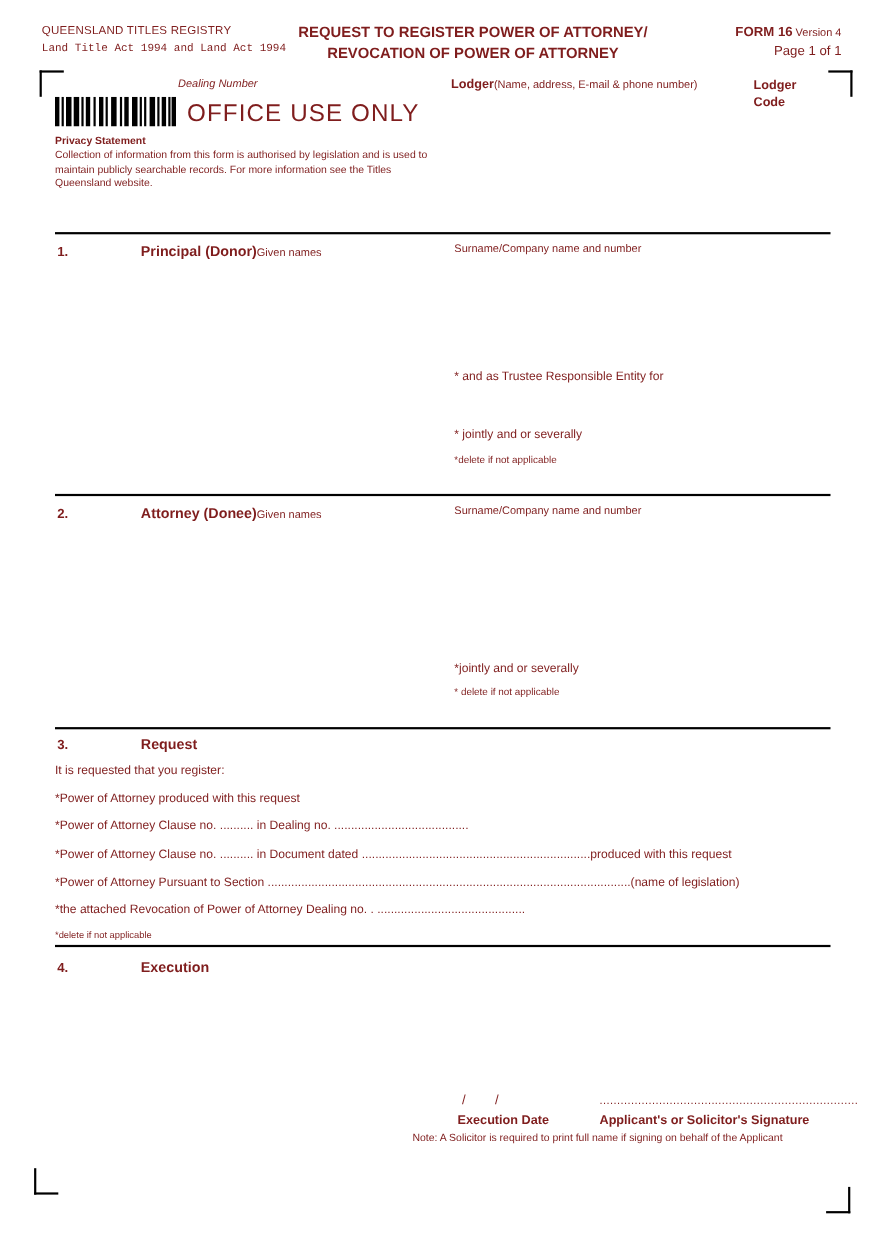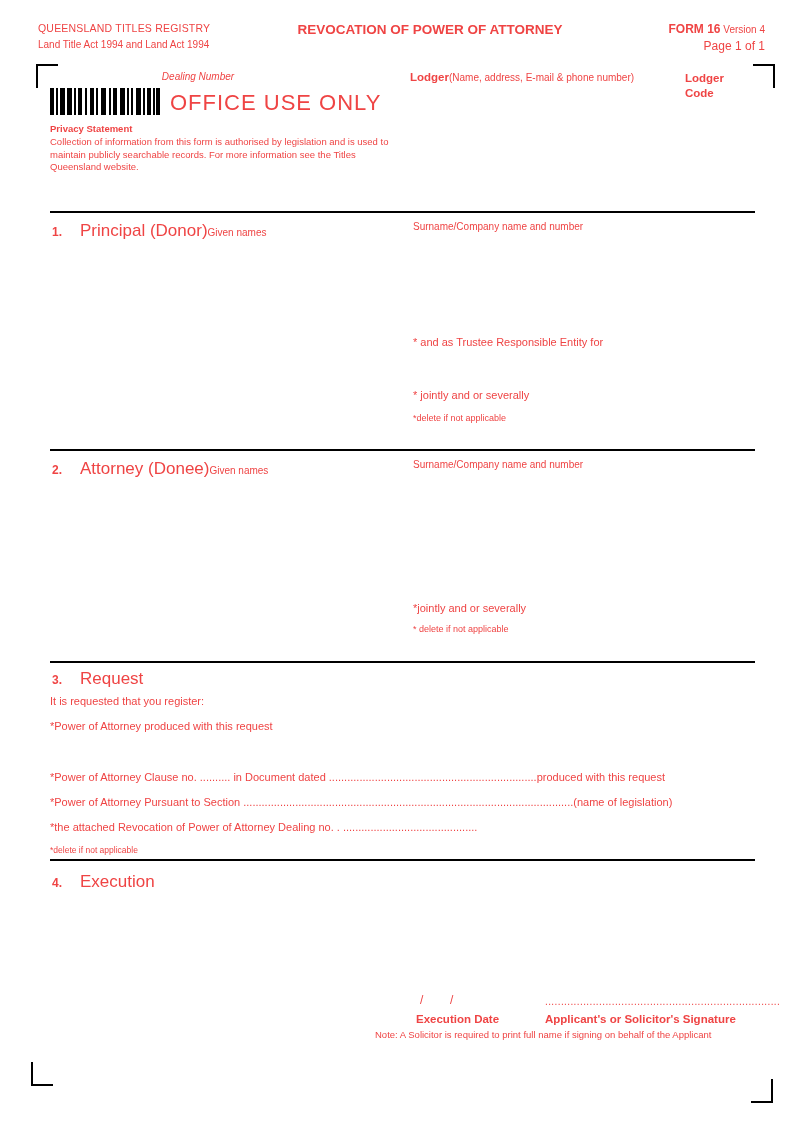--- a/index.html
+++ b/index.html
@@ -1,29 +1,29 @@
 <!DOCTYPE html>
 <html><head>
 <meta charset="utf-8">
 <style>
   * { margin:0; padding:0; box-sizing:border-box; }
   html,body { background:#fff; }
   .page {
     position:relative;
     width:800px; height:1130px;
     background:#ffffff;
-    color:#ef4444;
+    color:#7f1d1d;
     font-family:"Liberation Sans", sans-serif;
     overflow:hidden;
   }
   .abs { position:absolute; }
 
   
   .registry      { left:38px; top:22px;  font-size:10.5px; letter-spacing:.2px; }
-  .acts          { left:38px; top:39px;  font-size:10px; }
+  .acts          { left:38px; top:39px;  font-size:10px;font-family:Liberation Mono, monospace; }
   .title-block   { left:230px; top:20px; width:400px; text-align:center;
                    font-weight:bold; font-size:13.5px; line-height:19px; }
   .form-block    { right:35px; top:22px; width:150px; text-align:right; font-size:10px; }
   .form-line1    { white-space:nowrap; }
   .form-name     { font-weight:bold; font-size:12px; }
   .page-no       { font-size:12px; margin-top:3px; }
 
   
   .corner { width:22px; height:24px; }
   .corner-tl { left:36px;  top:64px;   border-left:2px solid #000;  border-top:2px solid #000; }
@@ -44,21 +44,21 @@
   
   .privacy-head  { left:50px; top:123px; font-weight:bold; font-size:9.5px; }
   .privacy-body  { left:50px; top:136px; width:348px; font-size:9.5px; line-height:12.5px; }
 
   
   .hr { left:50px; width:705px; height:2px; background:#000; }
   .hr1 { top:211px; } .hr2 { top:449px; } .hr3 { top:661px; } .hr4 { top:859px; }
 
   
   .sec-num   { font-weight:bold; font-size:12px; }
-  .sec-title { font-weight:normal; font-size:17px; }
+  .sec-title { font-weight:bold; font-size:13px;margin-left:48px; }
   .sec-row   { display:flex; gap:0; align-items:baseline; }
   .num-col   { width:28px; }
   .sub-label { font-size:10px; font-weight:normal; }
   .sec1-head { left:52px; top:221px; }
   .sec2-head { left:52px; top:459px; }
   .sec3-head { left:52px; top:669px; }
   .sec4-head { left:52px; top:872px; }
   .col-label { font-size:10px; }
   .surname1  { left:413px; top:221px; }
   .surname2  { left:413px; top:459px; }
@@ -89,20 +89,21 @@
   .field { background:transparent; }
 </style>
 </head>
 <body>
 
 <div class="page">
 
   <div class="abs registry">QUEENSLAND TITLES REGISTRY</div>
   <div class="abs acts">Land Title Act 1994 and Land Act 1994</div>
   <div class="abs title-block">
+    <div>REQUEST TO REGISTER POWER OF ATTORNEY/</div>
     <div>REVOCATION OF POWER OF ATTORNEY</div>
   </div>
   <div class="abs form-block">
     <div class="form-line1">
       <span class="form-name">FORM 16</span><span> Version 4</span>
     </div>
     <div class="page-no">Page 1 of 1</div>
   </div>
 
   <div class="abs corner corner-tl"></div>
@@ -178,20 +179,21 @@
   <div class="abs field" style="left:413px; top:478px; width:340px; height:118px;"></div>
   <div class="abs r-line jointly2">*jointly and or severally</div>
   <div class="abs r-line delnote2">* delete if not applicable</div>
 
   <div class="abs sec3-head sec-row">
     <span class="sec-num num-col">3.</span>
     <span class="sec-title">Request</span>
   </div>
   <div class="abs req-line req-intro">It is requested that you register:</div>
   <div class="abs req-line req-0">*Power of Attorney produced with this request</div>
+  <div class="abs req-line req-1">*Power of Attorney Clause no. .......... in Dealing no. ........................................</div>
   <div class="abs req-line req-2">*Power of Attorney Clause no. .......... in Document dated ....................................................................produced with this request</div>
   <div class="abs req-line req-3">*Power of Attorney Pursuant to Section ............................................................................................................(name of legislation)</div>
   <div class="abs req-line req-4">*the attached Revocation of Power of Attorney Dealing no. . ............................................</div>
   <div class="abs delnote3">*delete if not applicable</div>
 
   <div class="abs sec4-head sec-row">
     <span class="sec-num num-col">4.</span>
     <span class="sec-title">Execution</span>
   </div>
   <div class="abs field" style="left:50px; top:892px; width:705px; height:95px;"></div>

